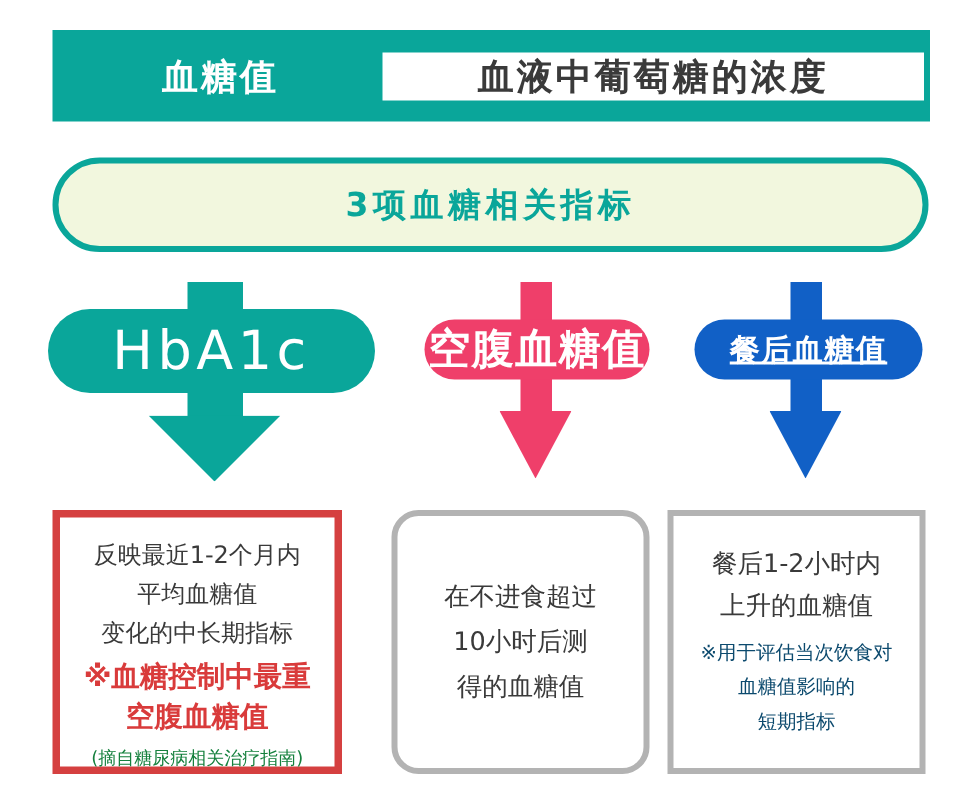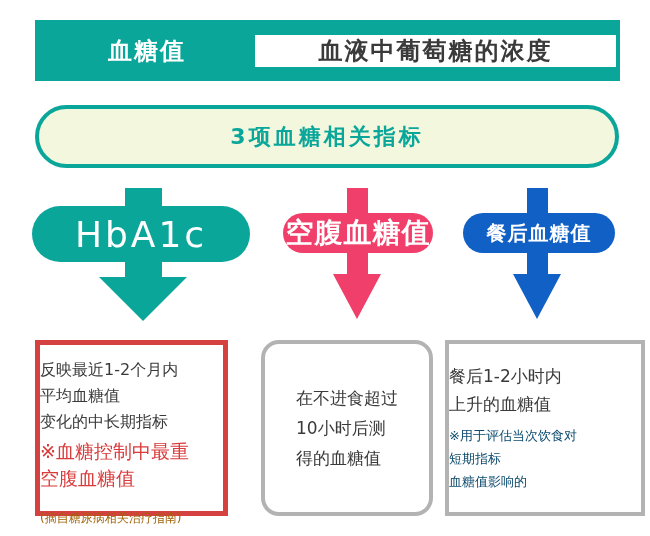--- a/index.html
+++ b/index.html
@@ -35,34 +35,34 @@
   .head-3{left:513px;top:274px;width:48px;height:45px;}
 
   
   .pill{position:absolute;display:flex;align-items:center;justify-content:center;
         color:#ffffff;z-index:2;}
   .pill-hba1c{left:32px;top:206px;width:218px;height:56px;border-radius:28px;
               background:#0aa69a;font-size:36px;font-weight:400;letter-spacing:3px;}
   .pill-fasting{left:283px;top:213px;width:150px;height:40px;border-radius:20px;
                 background:#ef3f6a;font-size:28px;font-weight:700;letter-spacing:1px;}
   .pill-post{left:463px;top:213px;width:152px;height:40px;border-radius:20px;
-             background:#1160c6;font-size:20px;font-weight:700;letter-spacing:1px;}
+             background:#1160c6;font-size:20px;font-weight:700;letter-spacing:1px;text-decoration:underline;}
 
   
   .box{position:absolute;top:340px;height:176px;box-sizing:border-box;background:#ffffff;
-       text-align:left;}
+       text-align:center;}
   .box-red{left:35px;width:193px;border:5px solid #d54040;padding-top:12px;}
   .box-gray{border:4px solid #b3b3b3;}
   .box-mid{left:261px;width:172px;display:flex;align-items:center;justify-content:center;border-radius:18px;}
-  .box-right{left:445px;width:200px;padding-top:18px;}
+  .box-right{left:445px;width:172px;padding-top:18px;}
 
   .desc-line{font-size:16px;line-height:26px;color:#3a3a3a;}
   .highlight{margin-top:3px;}
-  .highlight-line{font-size:19px;line-height:27px;font-weight:400;color:#d93b3b;}
-  .note{margin-top:18px;font-size:12px;line-height:16px;color:#a16207;}
+  .highlight-line{font-size:19px;line-height:27px;font-weight:700;color:#d93b3b;}
+  .note{margin-top:5px;font-size:12px;line-height:16px;color:#15803d;}
 
   .mid-line{font-size:17px;line-height:30px;color:#3a3a3a;}
   .right-main-line{font-size:17px;line-height:28px;color:#3a3a3a;}
   .right-note{margin-top:6px;}
   .right-note-line{font-size:13px;line-height:23px;color:#0c4a6e;}
 </style>
 </head>
 <body>
 
 <div class="canvas">
@@ -110,18 +110,18 @@
     </div>
   </div>
 
   <div class="box box-gray box-right">
     <div>
       <div class="right-main-line">餐后1-2小时内</div>
       <div class="right-main-line">上升的血糖值</div>
     </div>
     <div class="right-note">
       <div class="right-note-line">※用于评估当次饮食对</div>
+      <div class="right-note-line">血糖值影响的</div>
       <div class="right-note-line">短期指标</div>
-      <div class="right-note-line">血糖值影响的</div>
     </div>
   </div>
 
 </div>
 
 </body></html>

